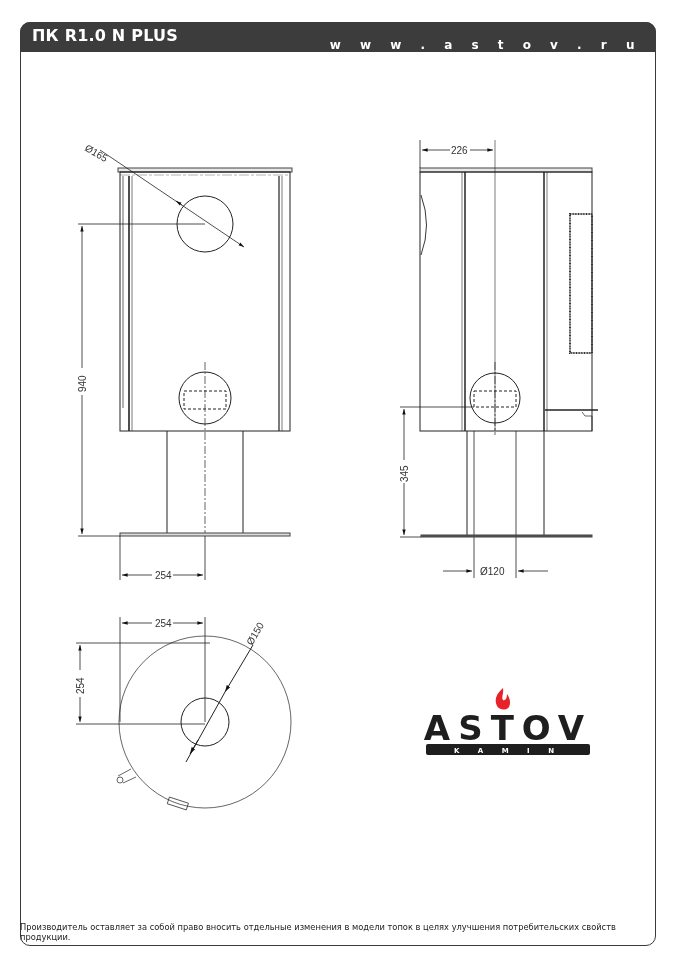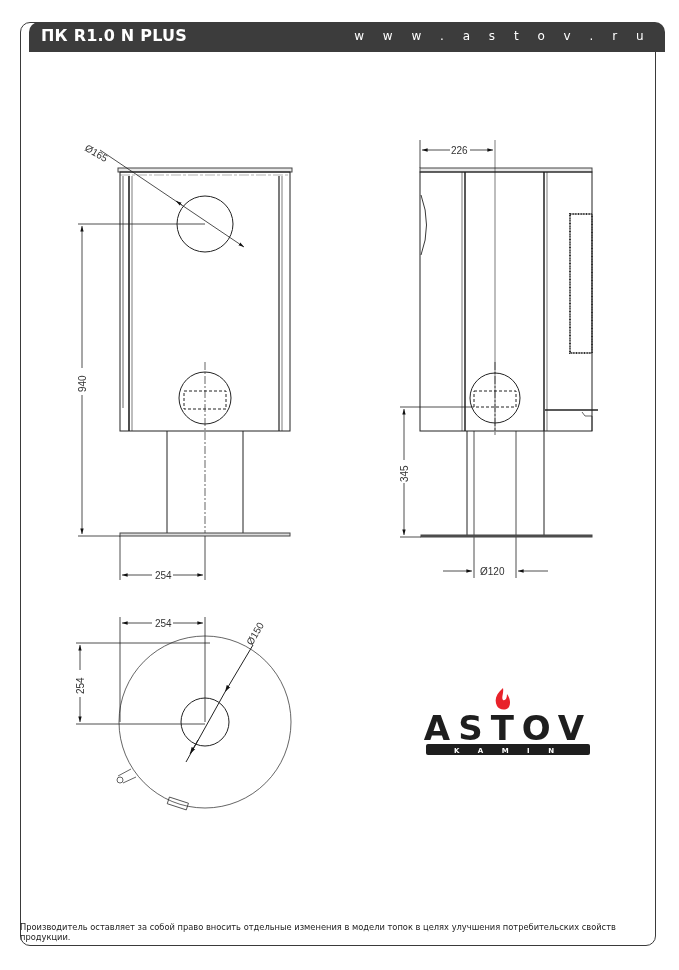--- a/index.html
+++ b/index.html
@@ -3,28 +3,28 @@
 <meta charset="utf-8">
 <style>
   html, body { margin:0; padding:0; background:#ffffff; }
   body { width:679px; height:970px; position:relative; overflow:hidden; font-family:"DejaVu Sans", sans-serif; }
   .frame {
     position:absolute; left:20px; top:22px; width:636px; height:924px;
     border:1.5px solid #3a3a3a; border-radius:10px; box-sizing:border-box; background:#fff;
   }
   .header {
     position:absolute; left:20px; top:22px; width:636px; height:30px;
-    background:#3c3c3c; border-radius:10px 10px 0 0;margin-left:9px;
+    background:#3c3c3c; border-radius:10px 10px 0 0;
   }
   .title {
     position:absolute; left:12px; top:4px; color:#ffffff; font-weight:bold; font-size:16px;
     font-family:"DejaVu Sans", sans-serif; letter-spacing:0.2px;
   }
   .url {
-    position:absolute; right:14px; top:7px; color:#ffffff; font-weight:normal; font-size:12px;
+    position:absolute; right:14px; top:16px; color:#ffffff; font-weight:bold; font-size:12px;
     letter-spacing:7.5px; font-family:"DejaVu Sans", sans-serif;text-align:center;
   }
   .drawing { position:absolute; left:0; top:0; }
   .footer {
     position:absolute; left:20px; top:922px; width:636px; text-align:left;
     font-size:8.3px; color:#222; font-family:"DejaVu Sans", sans-serif;
   }
   .dimtext { font-family:"Liberation Sans", sans-serif; font-size:10px; fill:#333; }
   .logo-text { font-family:"DejaVu Sans", sans-serif; font-weight:bold; }
 </style>

